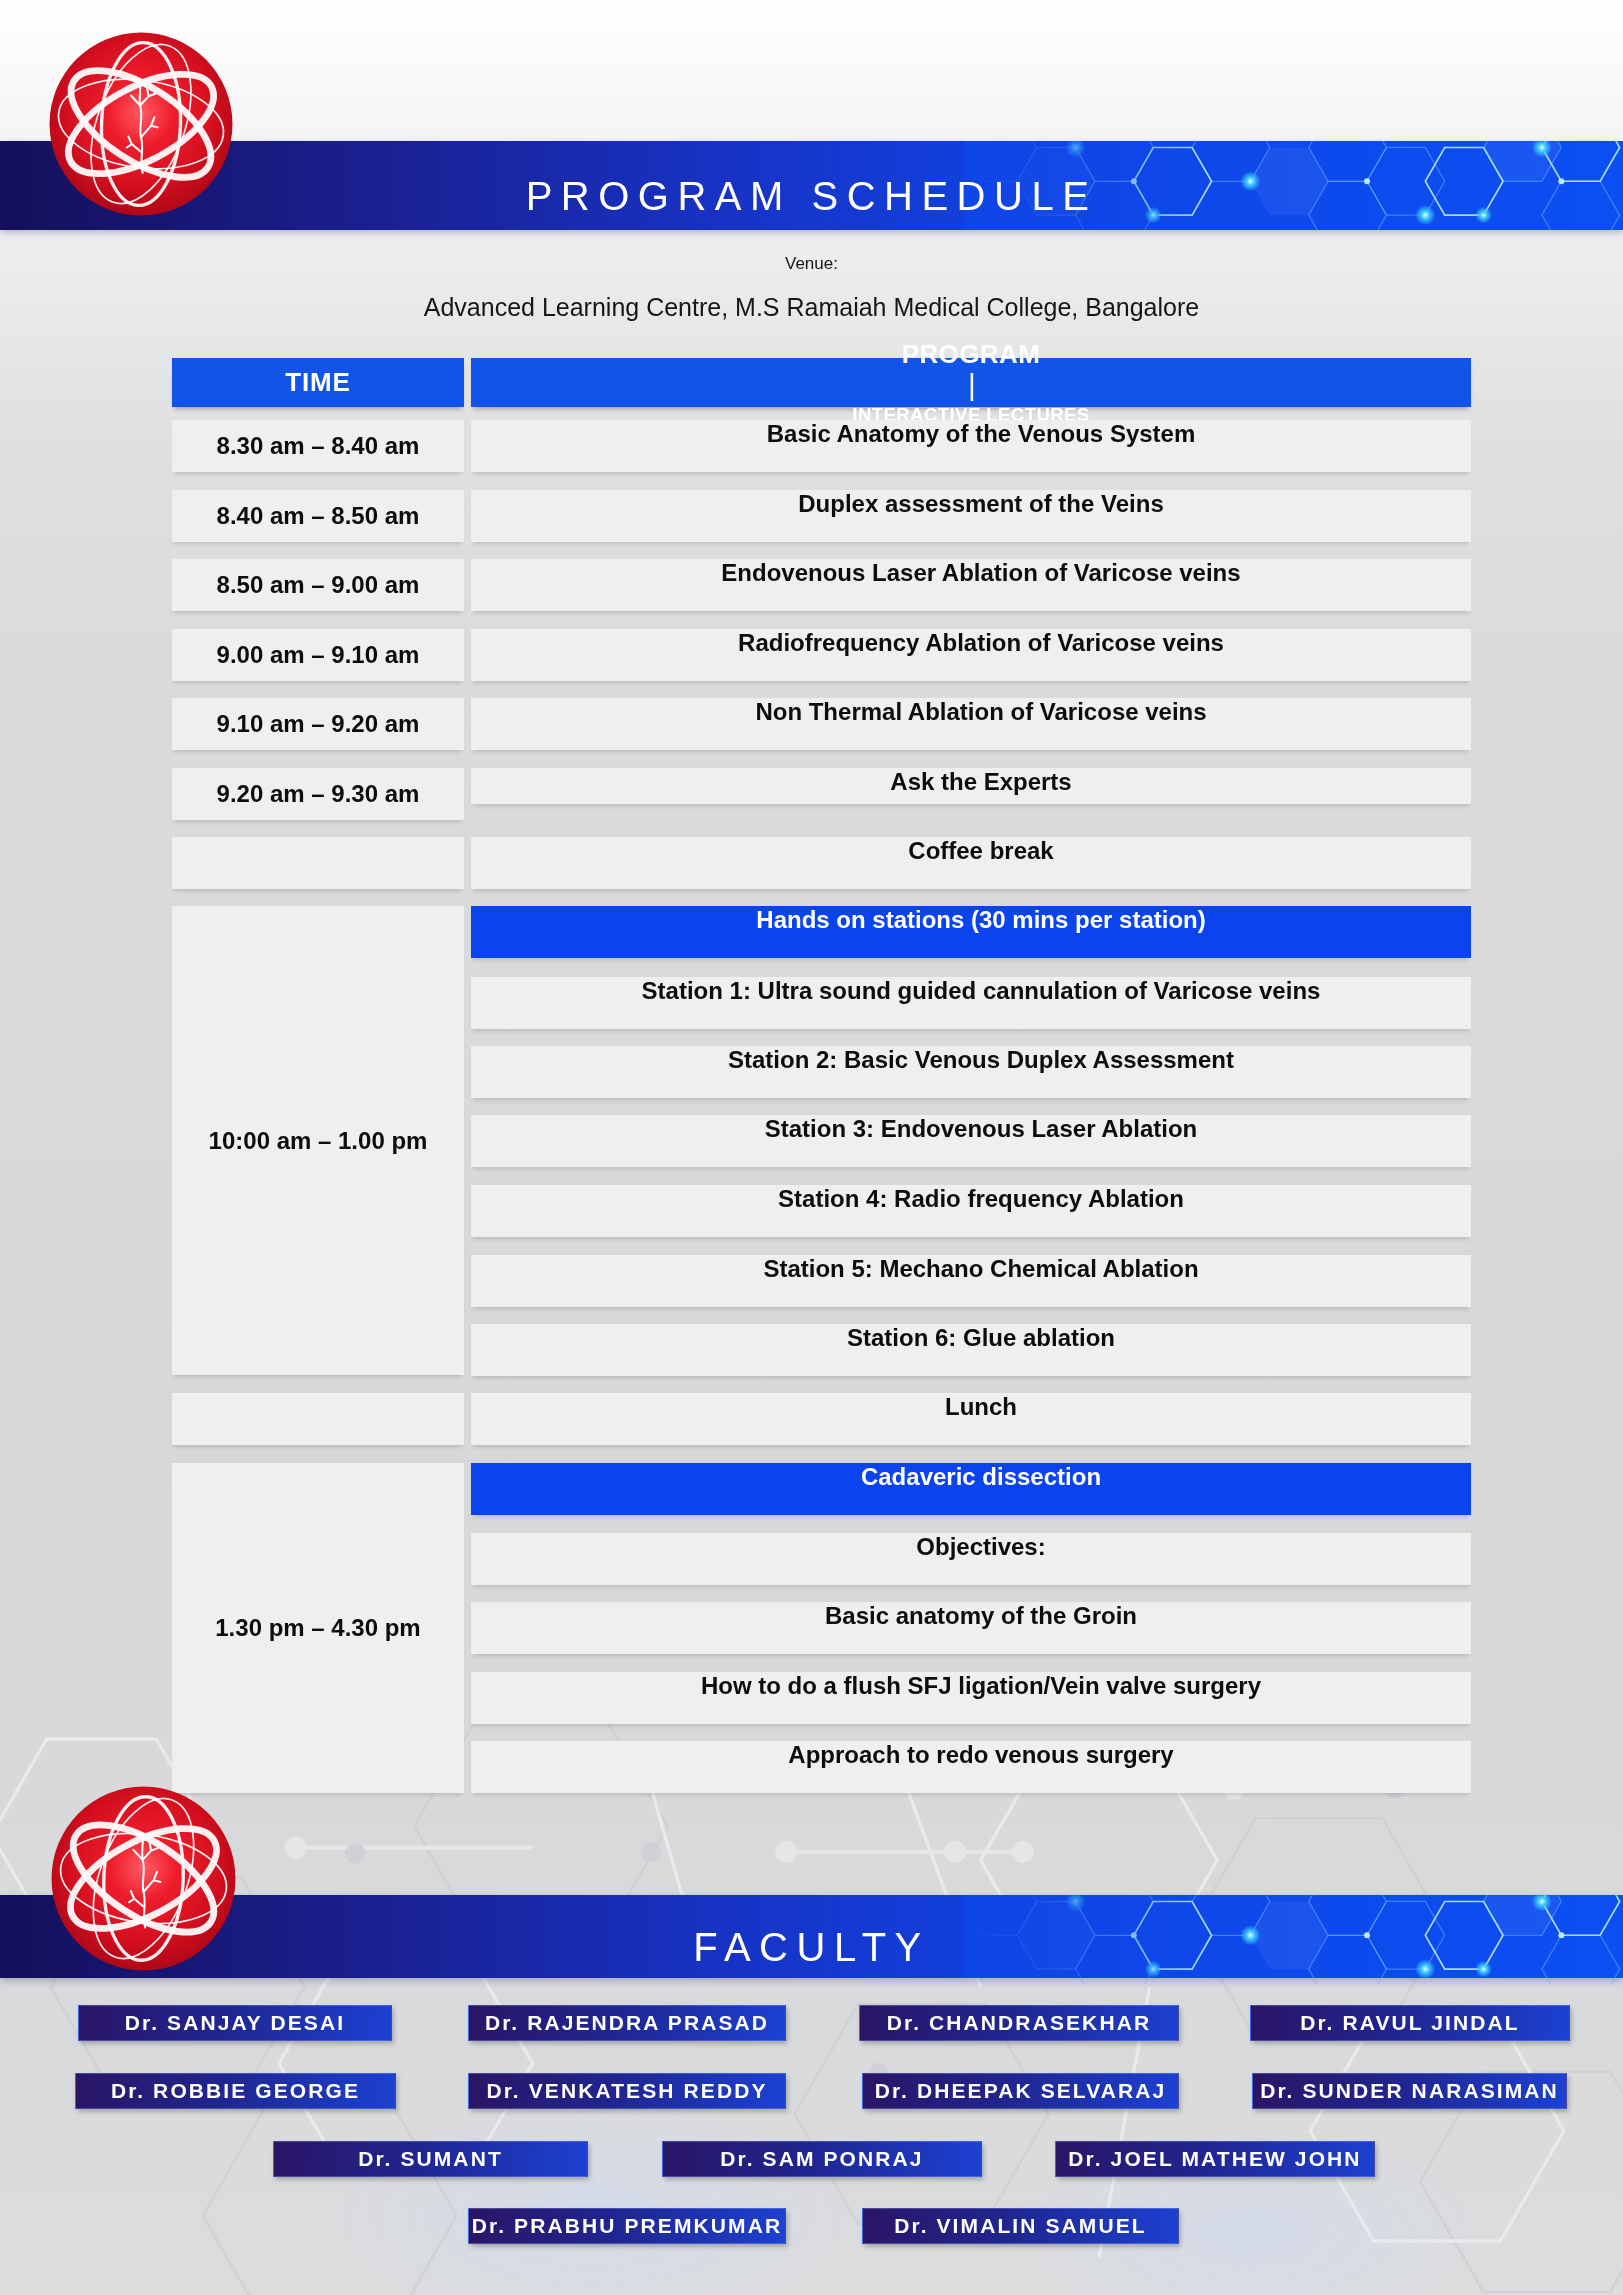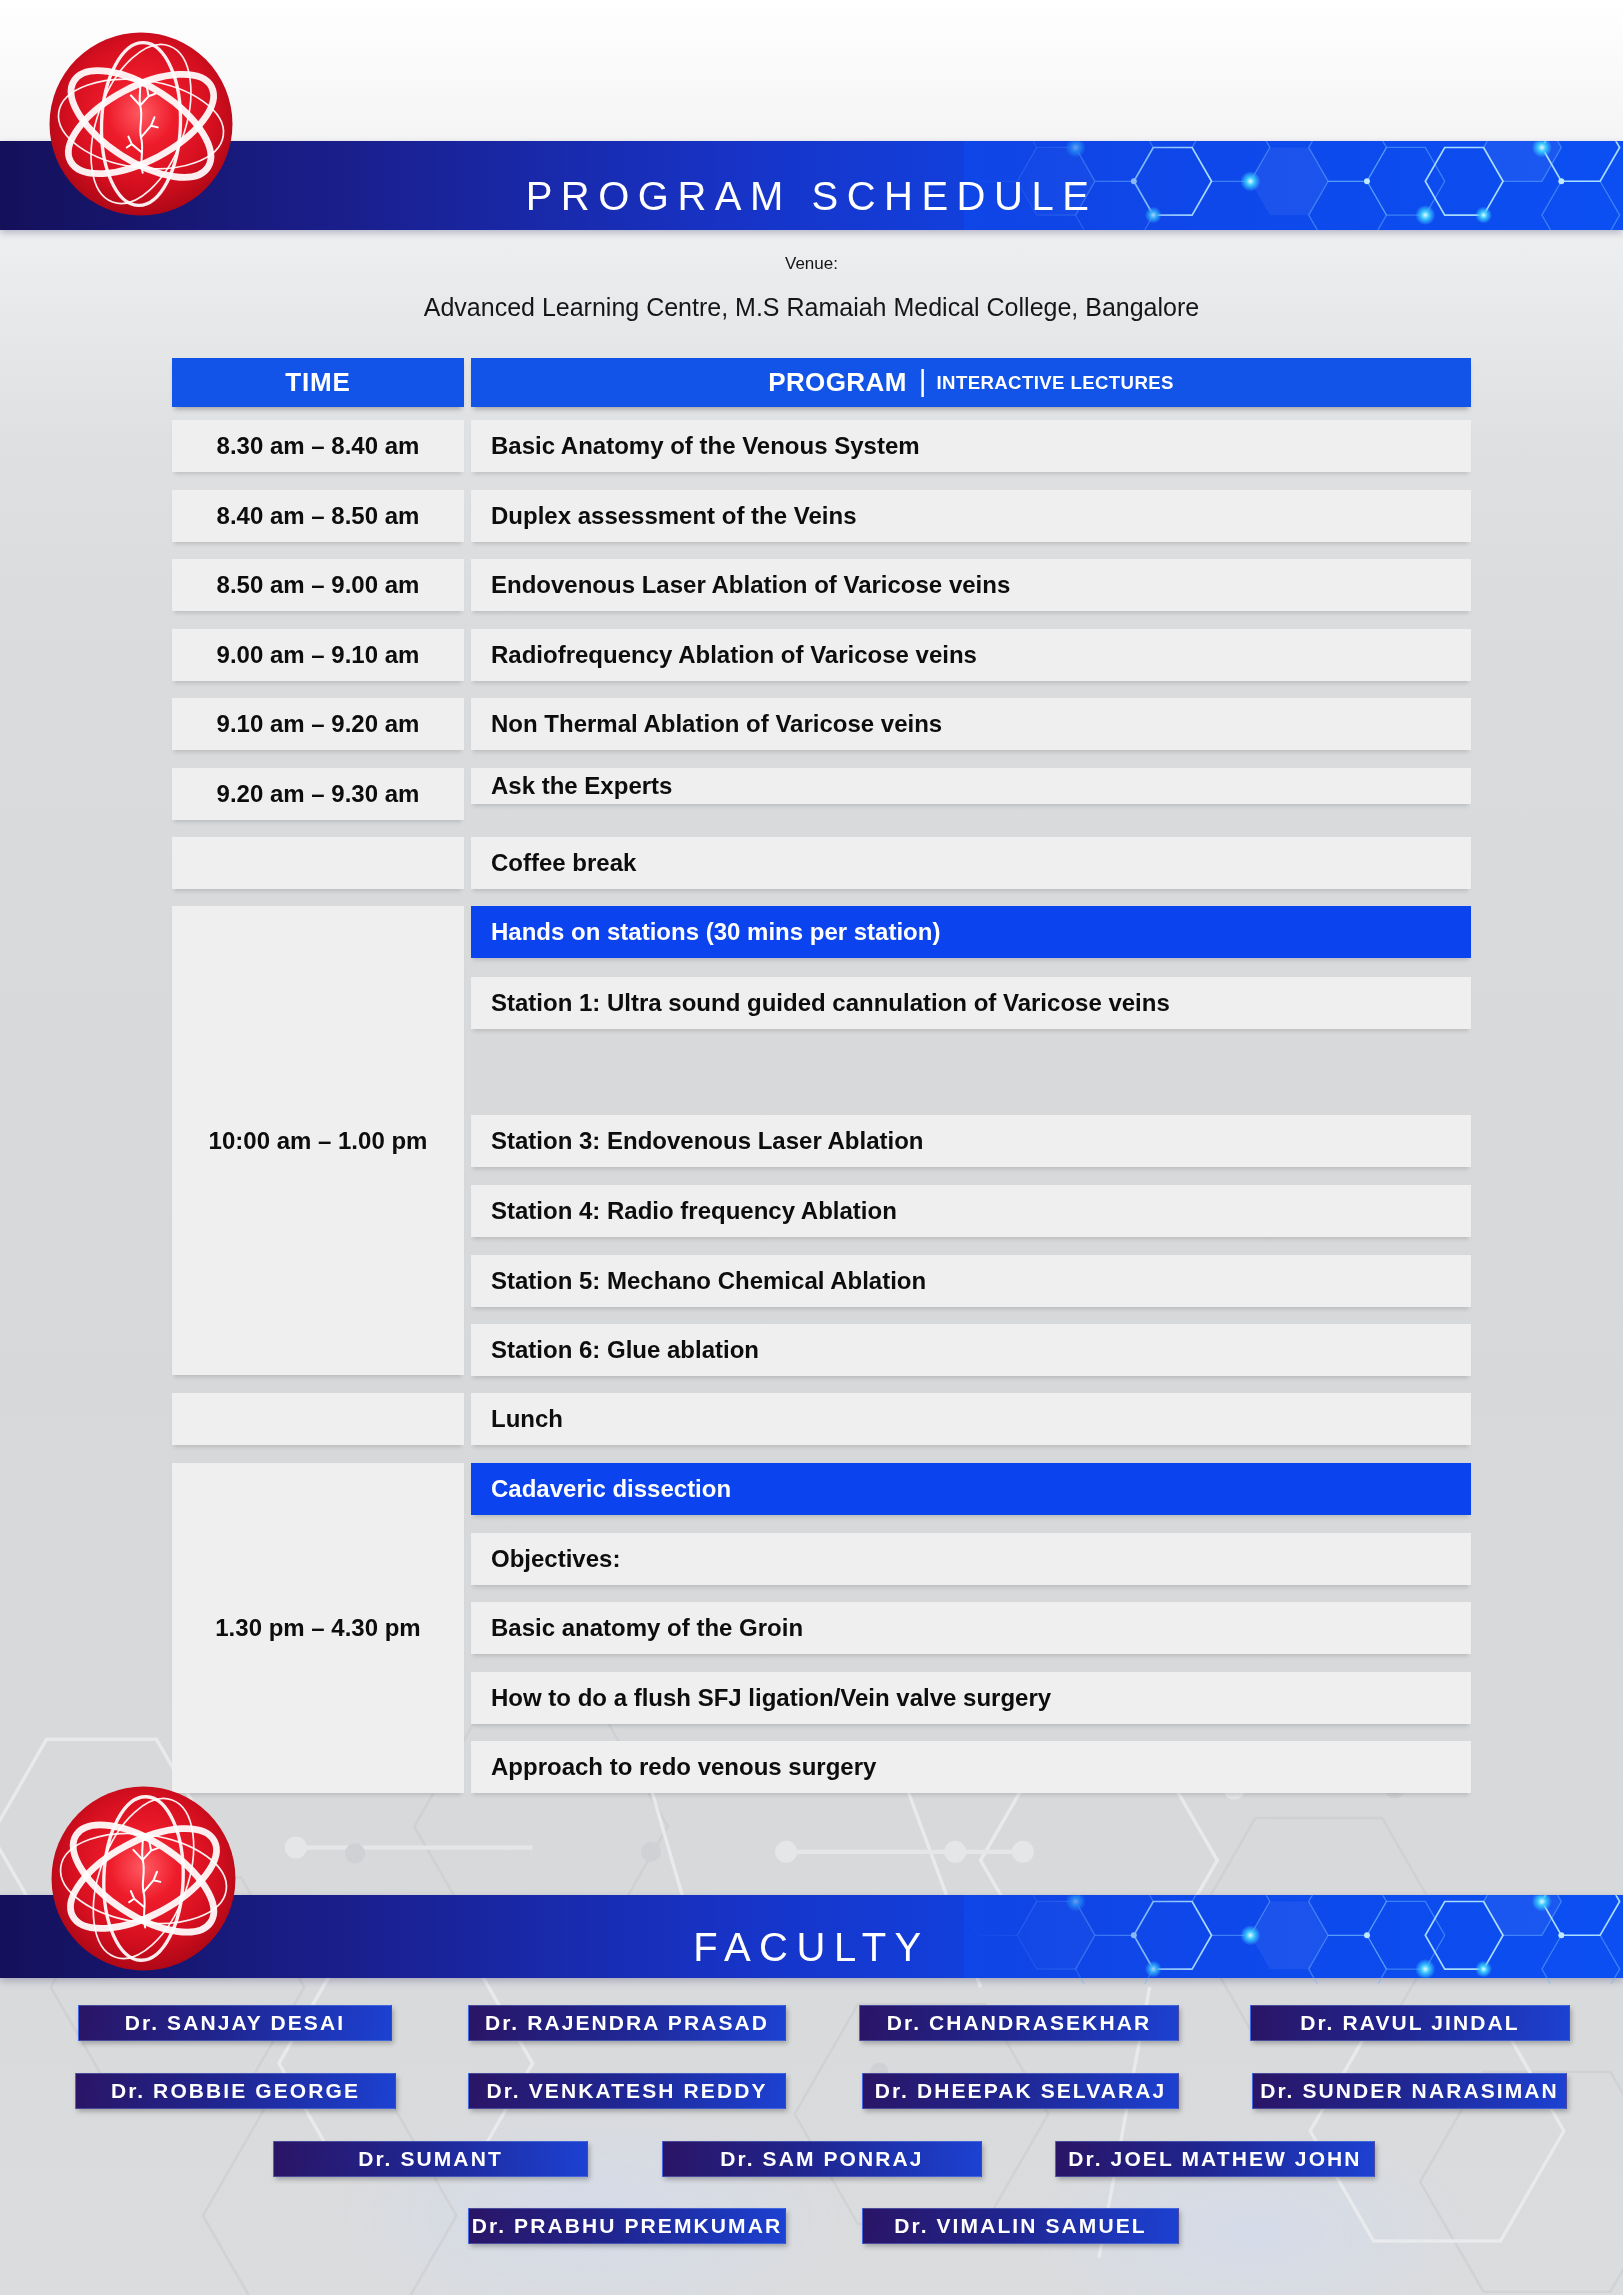--- a/index.html
+++ b/index.html
@@ -28,21 +28,21 @@
   .venue{position:absolute;left:0;right:0;top:254px;text-align:center;color:#161616;}
   .venue .v-label{font-size:17px;font-weight:500;margin-bottom:18.6px;}
   .venue .v-address{font-size:25px;font-weight:400;}
   
   .cell{
     position:absolute;background:#efefef;display:flex;align-items:center;
     box-sizing:border-box;box-shadow:0 3.4px 4.2px -1.7px rgba(0,0,0,.15);
     color:#0d0d0d;font-weight:700;font-size:24px;
   }
   .cell.time{left:172px;width:292px;justify-content:center;text-align:center;}
-  .cell.prog{left:471px;width:1000px;padding-left:20px;}
+  .cell.prog{left:471px;width:1000px;padding-left:20px;flex-direction:column;}
   .cell.head{background:#1253e8;color:#ffffff;box-shadow:0 3.4px 5px -1.7px rgba(0,0,0,.3);}
   .cell.head.time{font-size:26px;letter-spacing:0.8px;}
   .cell.head.prog{justify-content:center;padding-left:0;}
   .cell.head.prog .p-main{font-size:26px;font-weight:700;letter-spacing:0.4px;}
   .cell.head.prog .p-bar{font-size:30px;font-weight:300;margin:0 10px 0 12px;position:relative;top:-1.7px;}
   .cell.head.prog .p-sub{font-size:18.6px;font-weight:700;letter-spacing:0.4px;}
   .cell.highlight{background:#0b43ee;color:#ffffff;}
   
   .plate{
     position:absolute;height:36px;box-sizing:border-box;
@@ -214,20 +214,21 @@
 
   <div class="cell prog" style="top:420px;height:52px">Basic Anatomy of the Venous System</div>
   <div class="cell prog" style="top:559px;height:52px">Endovenous Laser Ablation of Varicose veins</div>
   <div class="cell prog" style="top:490px;height:52px">Duplex assessment of the Veins</div>
   <div class="cell prog" style="top:629px;height:52px">Radiofrequency Ablation of Varicose veins</div>
   <div class="cell prog" style="top:698px;height:52px">Non Thermal Ablation of Varicose veins</div>
   <div class="cell prog" style="top:768px;height:36px">Ask the Experts</div>
   <div class="cell prog" style="top:837px;height:52px">Coffee break</div>
   <div class="cell prog highlight" style="top:906px;height:52px">Hands on stations (30 mins per station)</div>
   <div class="cell prog" style="top:977px;height:52px">Station 1: Ultra sound guided cannulation of Varicose veins</div>
+  <div class="cell prog" style="top:1046px;height:52px">Station 2: Basic Venous Duplex Assessment</div>
   <div class="cell prog" style="top:1115px;height:52px">Station 3: Endovenous Laser Ablation</div>
   <div class="cell prog" style="top:1185px;height:52px">Station 4: Radio frequency Ablation</div>
   <div class="cell prog" style="top:1255px;height:52px">Station 5: Mechano Chemical Ablation</div>
   <div class="cell prog" style="top:1324px;height:52px">Station 6: Glue ablation</div>
   <div class="cell prog" style="top:1393px;height:52px">Lunch</div>
   <div class="cell prog highlight" style="top:1463px;height:52px">Cadaveric dissection</div>
   <div class="cell prog" style="top:1533px;height:52px">Objectives:</div>
   <div class="cell prog" style="top:1672px;height:52px">How to do a flush SFJ ligation/Vein valve surgery</div>
   <div class="cell prog" style="top:1602px;height:52px">Basic anatomy of the Groin</div>
   <div class="cell prog" style="top:1741px;height:52px">Approach to redo venous surgery</div>

